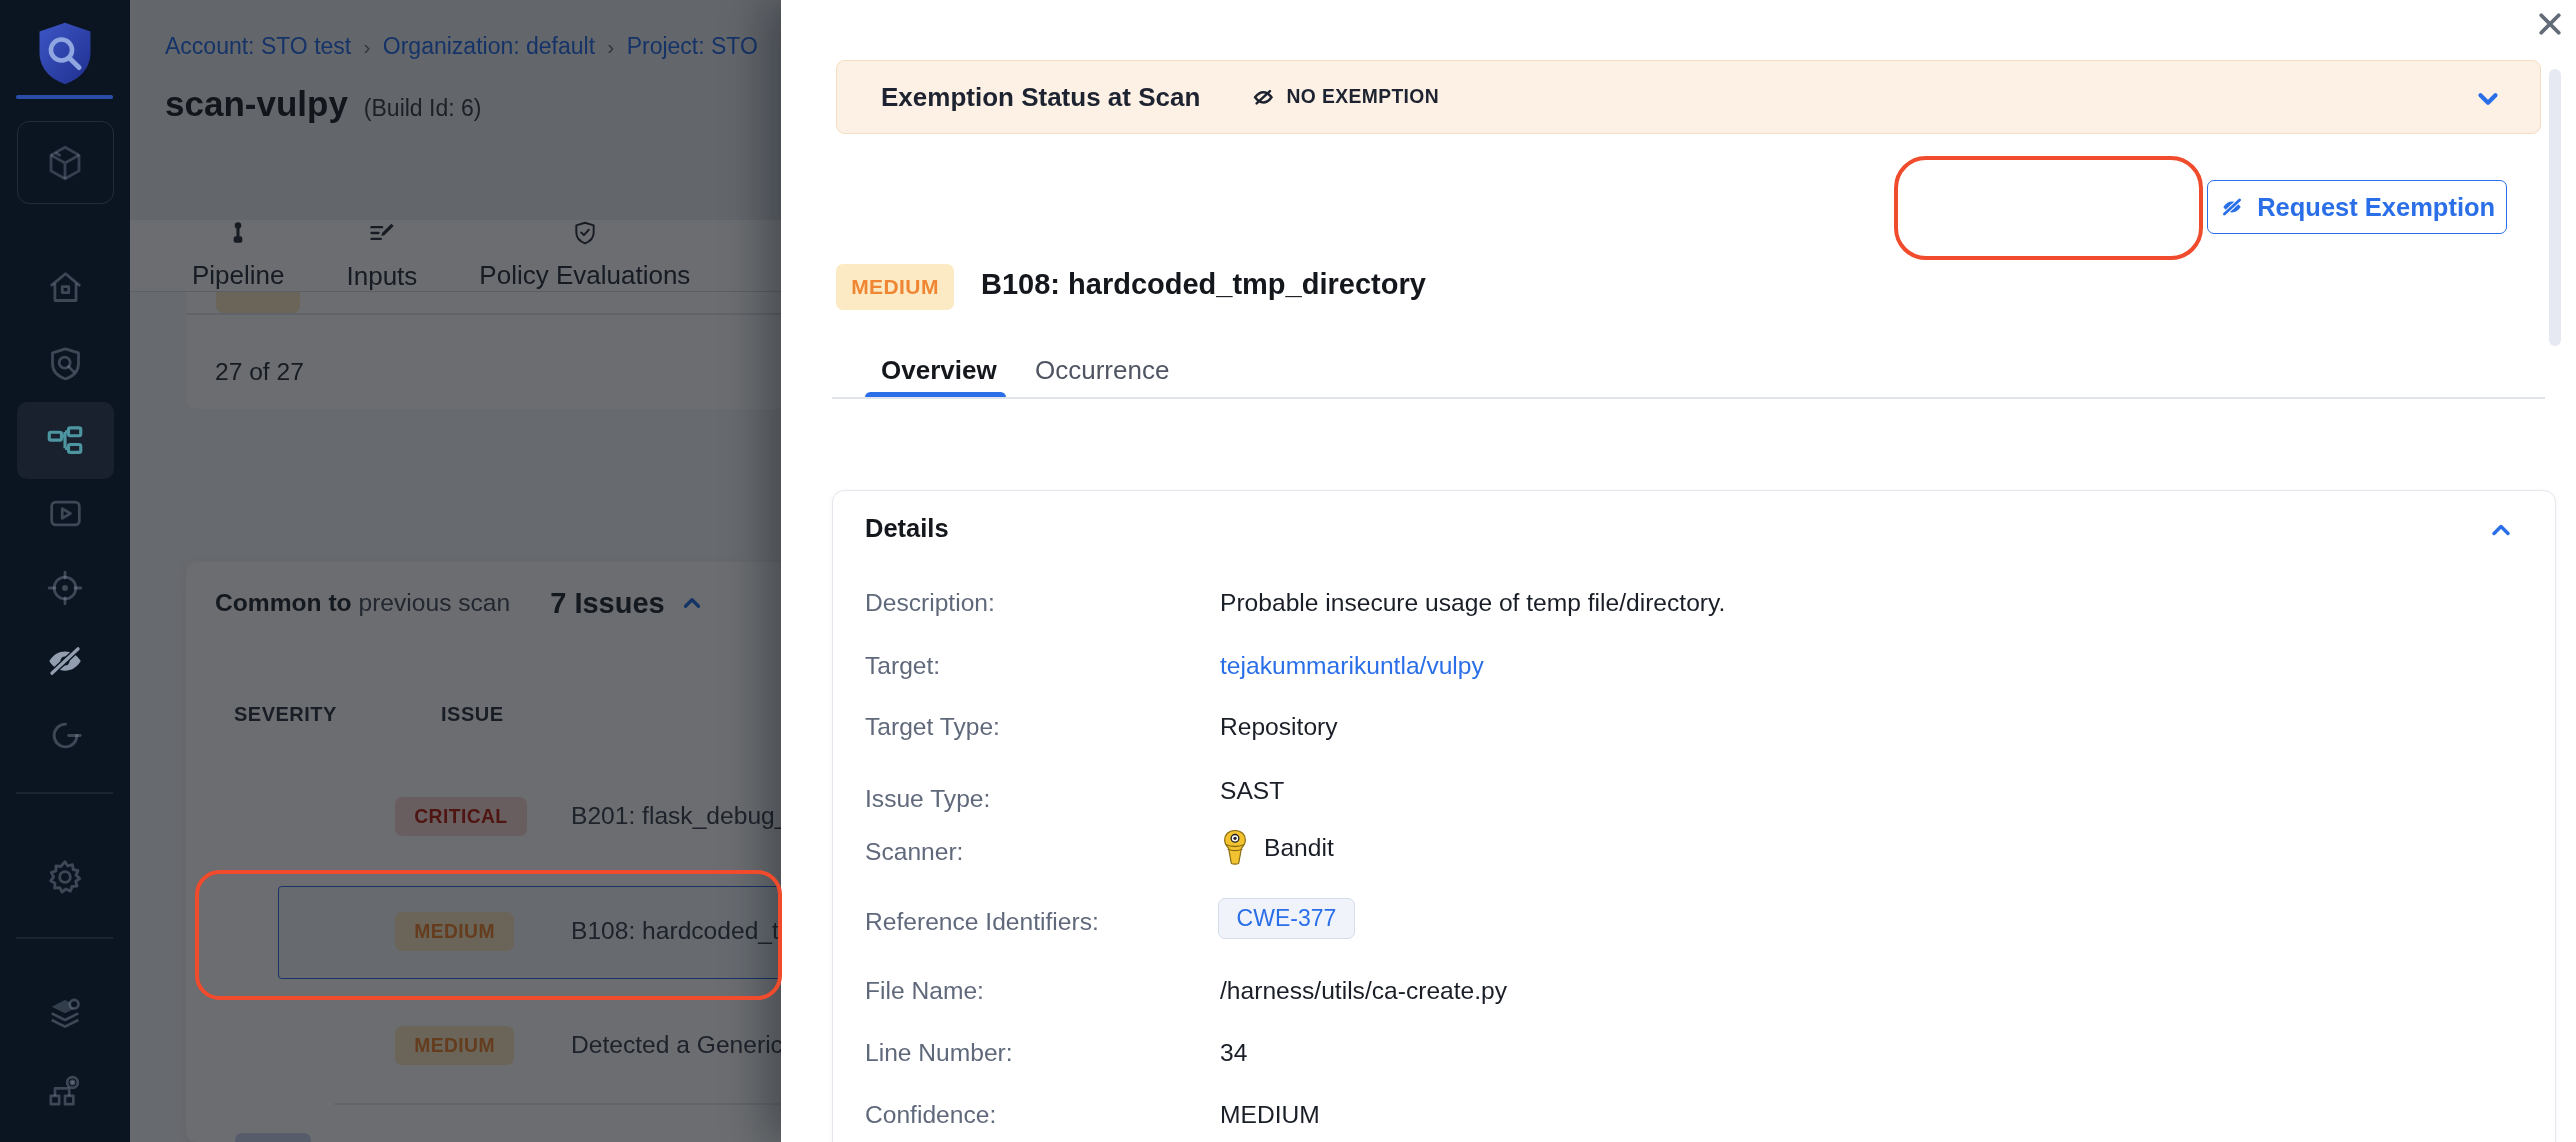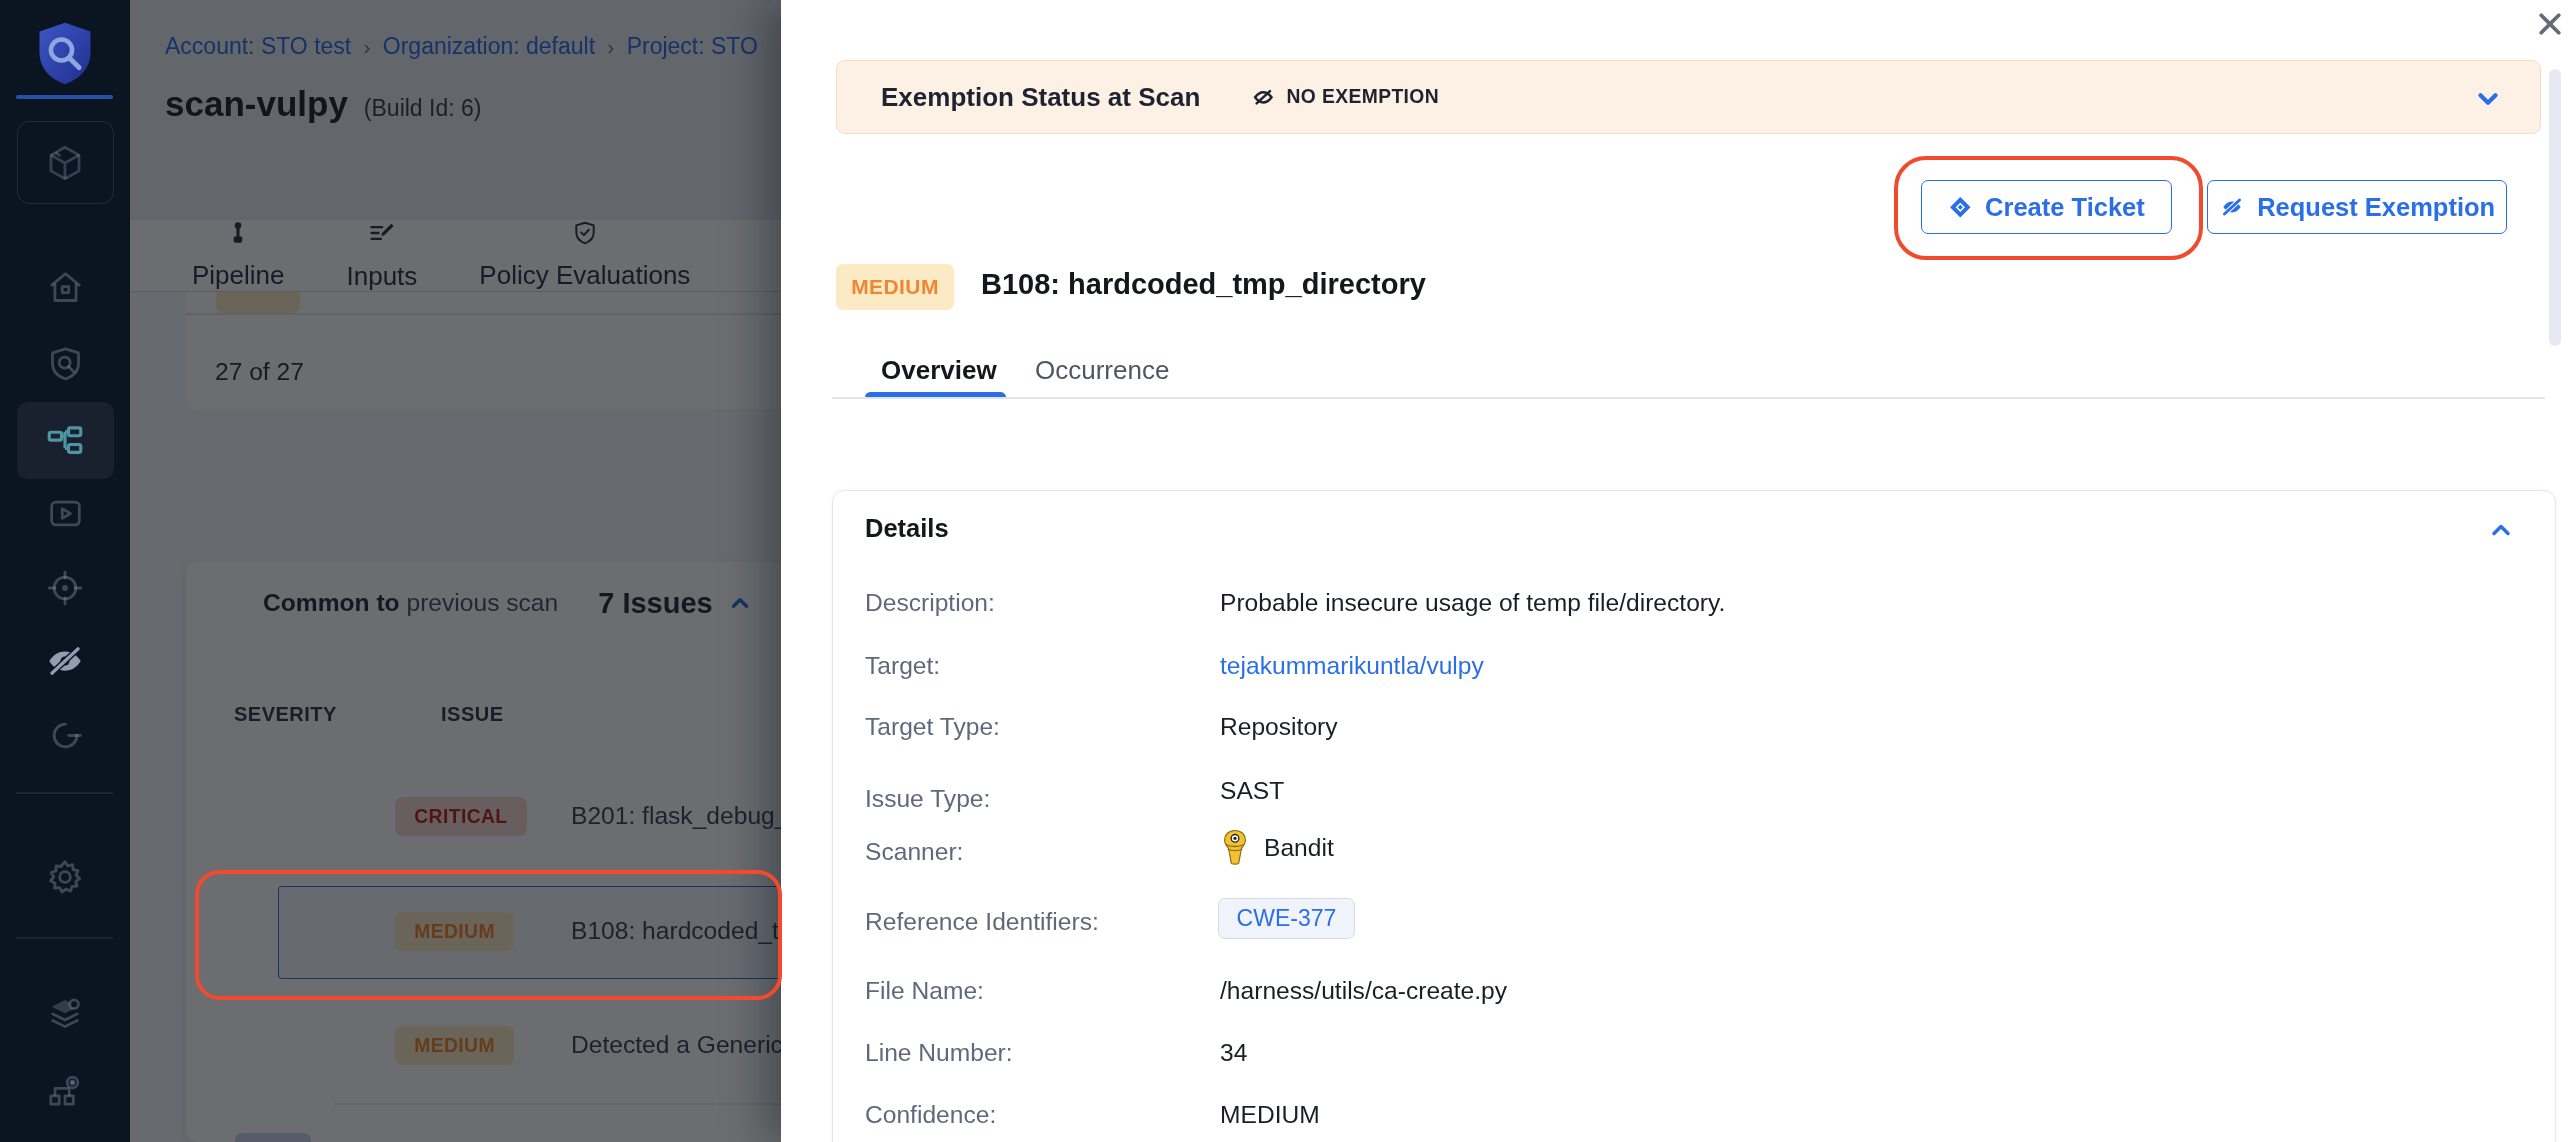--- a/index.html
+++ b/index.html
@@ -30,21 +30,21 @@
   .build-id{font-size:23px;font-weight:normal;color:#3B414C;margin-left:16px;}
   .author-row{position:absolute;left:40px;top:142px;height:53px;display:flex;align-items:center;border-left:1.8px solid #C9CDD6;padding-left:21px;color:#3E4652;font-size:24.6px;gap:12.3px;}
   .tabbar{position:absolute;left:0;top:220px;width:100%;height:72px;background:#FFFFFF;border-bottom:1.8px solid #D8DBE3;display:flex;align-items:center;gap:62px;padding-left:62px;z-index:3;}
   .tabbar .titem{display:flex;align-items:center;gap:14px;font-size:26px;color:#2E3440;flex-direction:column;}
   .card-top{position:absolute;left:56px;top:264px;width:1283px;height:145px;background:#FFFFFF;border-radius:10.5px;z-index:1;}
   .partial-badge{position:absolute;left:86px;top:283px;width:84px;height:30px;background:var(--medium-bg);border-radius:7px;z-index:2;}
   .partial-text{position:absolute;left:422px;top:279px;height:32px;overflow:hidden;font-size:24.6px;color:#3F4653;z-index:2;}
   .partial-border{position:absolute;left:56px;top:313px;width:1283px;height:1.8px;background:#E4E6EC;z-index:2;}
   .count-label{position:absolute;left:85px;top:358px;font-size:24.6px;color:#2E3540;z-index:2;}
   .issues-card{position:absolute;left:56px;top:562px;width:1283px;height:580px;background:#FFFFFF;border-radius:10.5px;box-shadow:0 3.5px 12.3px rgba(30,40,60,0.08);}
-  .section-head{position:absolute;left:29px;top:24.6px;font-size:24.6px;color:#4A5160;display:flex;align-items:center;margin-left:48px;}
+  .section-head{position:absolute;left:29px;top:24.6px;font-size:24.6px;color:#4A5160;display:flex;align-items:center;}
   .section-head b{color:#272D38;}
   .issues-count{font-size:29px;font-weight:bold;color:#272D38;margin-left:40px;margin-right:14px;}
   .thead{position:absolute;top:141px;font-size:20px;font-weight:bold;letter-spacing:0.5px;color:#333A46;}
   .sev-badge{position:absolute;height:39px;border-radius:7px;display:flex;align-items:center;justify-content:center;font-size:19.3px;font-weight:bold;letter-spacing:0.4px;padding:0 19.3px;}
   .sev-critical{background:var(--critical-bg);color:var(--critical-text);}
   .sev-medium{background:var(--medium-bg);color:var(--medium-text);}
   .issue-text{position:absolute;font-size:24.6px;color:#3F4653;white-space:nowrap;}
   .sel-box{position:absolute;left:148px;top:886px;width:1248px;height:93px;border:1.8px solid #2E6BE0;background:#F5F9FF;border-radius:3.5px;z-index:0;}
   .rowline{position:absolute;left:74px;width:1230px;height:1.8px;background:#E8EAF0;}
   .sliver-badge{position:absolute;left:105px;top:1133px;width:76px;height:14px;border-radius:7px 7px 0 0;background:var(--low-bg);}
@@ -280,28 +280,20 @@
       </svg>
       <span>NO EXEMPTION</span>
     </span>
     <span class="banner-chevron">
       <svg width="30" height="30" viewBox="0 0 24 24" fill="none" stroke="currentColor" stroke-width="3.4" stroke-linecap="round" stroke-linejoin="round">
           <path d="M6 9 L12 15 L18 9"></path>
         </svg>
     </span>
   </div>
 
-  <button class="btn" style="left:1140px;width:251px;">
-    <svg width="24.6" height="24.6" viewBox="0 0 24 24" fill="#2A6FE8">
-      <path d="M12 2 L22 12 L12 22 L2 12 Z"></path>
-        <path d="M12 7.5 L16.5 12 L12 16.5 L7.5 12 Z" fill="#fff"></path>
-      <path d="M12 9.5 L14.5 12 L12 14.5 L9.5 12 Z" fill="#2A6FE8"></path>
-    </svg>
-    <span>Create Ticket</span>
-  </button>
   <button class="btn" style="left:1426px;width:300px;">
     <svg width="26" height="26" viewBox="0 0 24 24" fill="none" stroke="#2A6FE8" stroke-width="2.6" stroke-linecap="round">
       <path d="M4 12 C6.5 8.5 9 7 12 7 C15 7 17.5 8.5 20 12 C17.5 15.5 15 17 12 17 C9 17 6.5 15.5 4 12 Z" fill="#2A6FE8" stroke="none"></path>
       <circle cx="12" cy="12" r="2.2" fill="#fff" stroke="none"></circle>
       <line x1="5" y1="18.5" x2="19" y2="5.5" stroke="#fff" stroke-width="4.2"></line>
       <line x1="5" y1="18.5" x2="19" y2="5.5"></line>
     </svg>
     <span>Request Exemption</span>
   </button>
 

